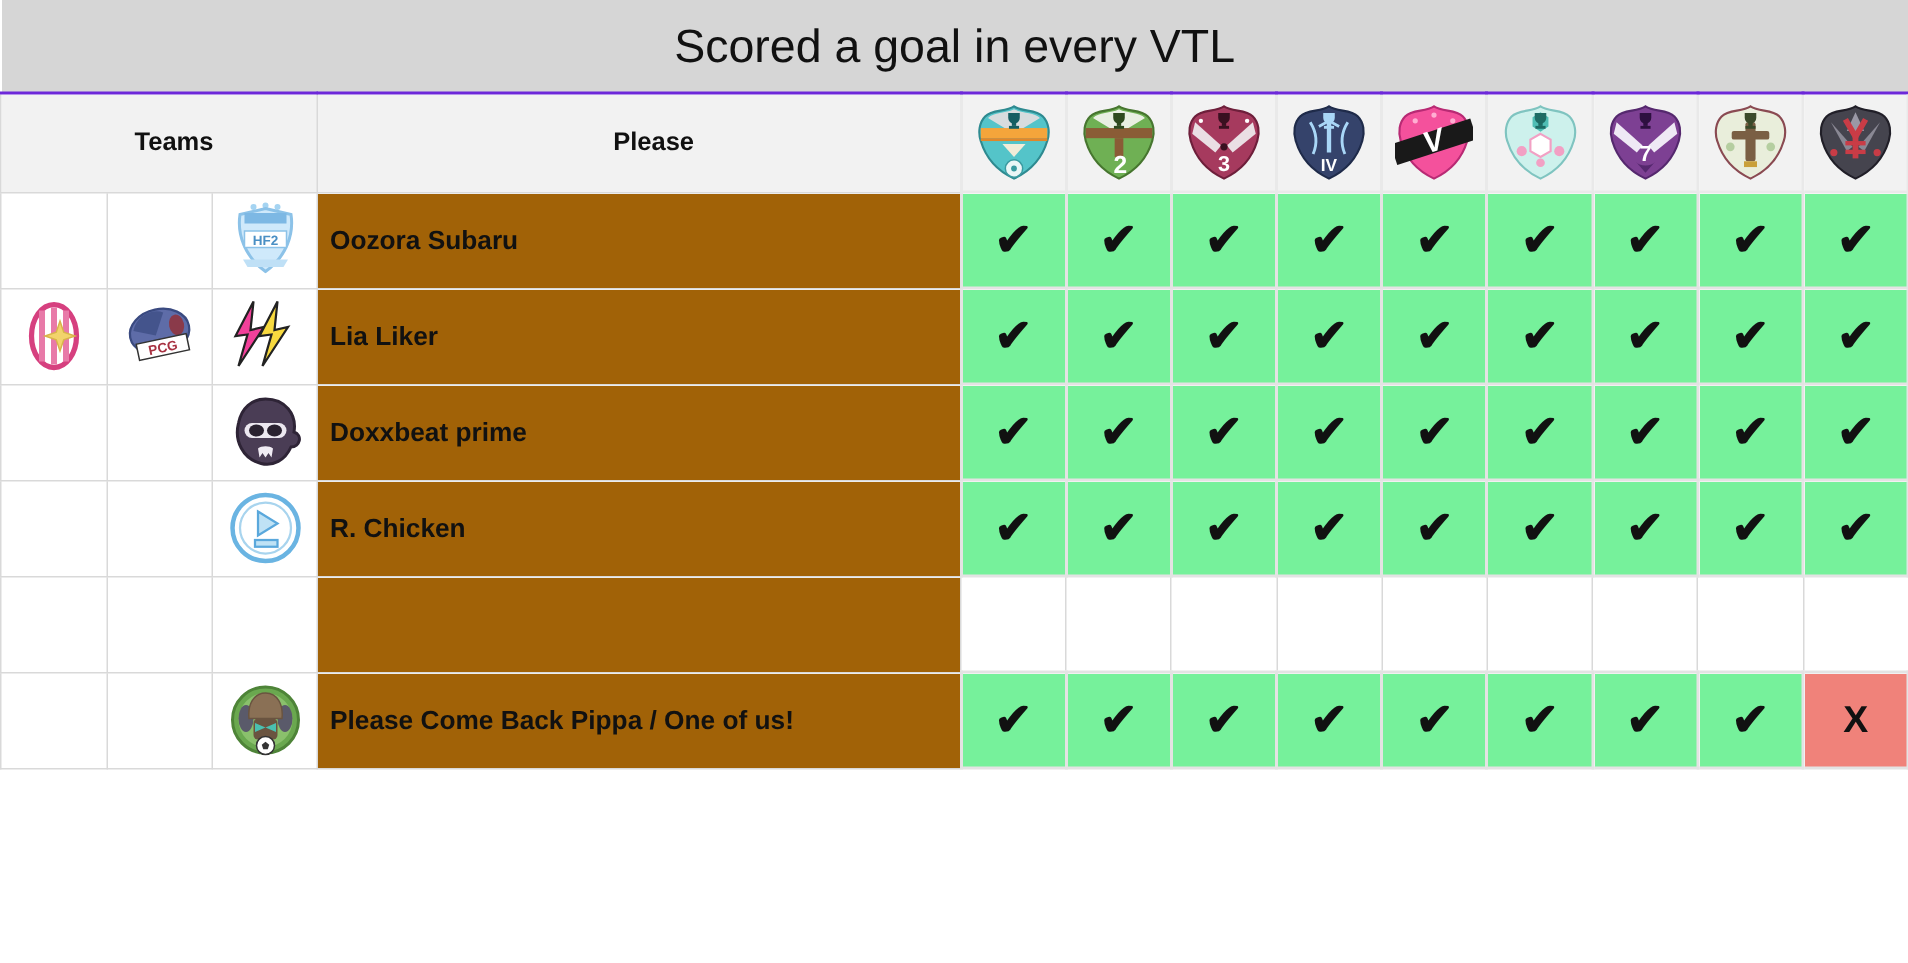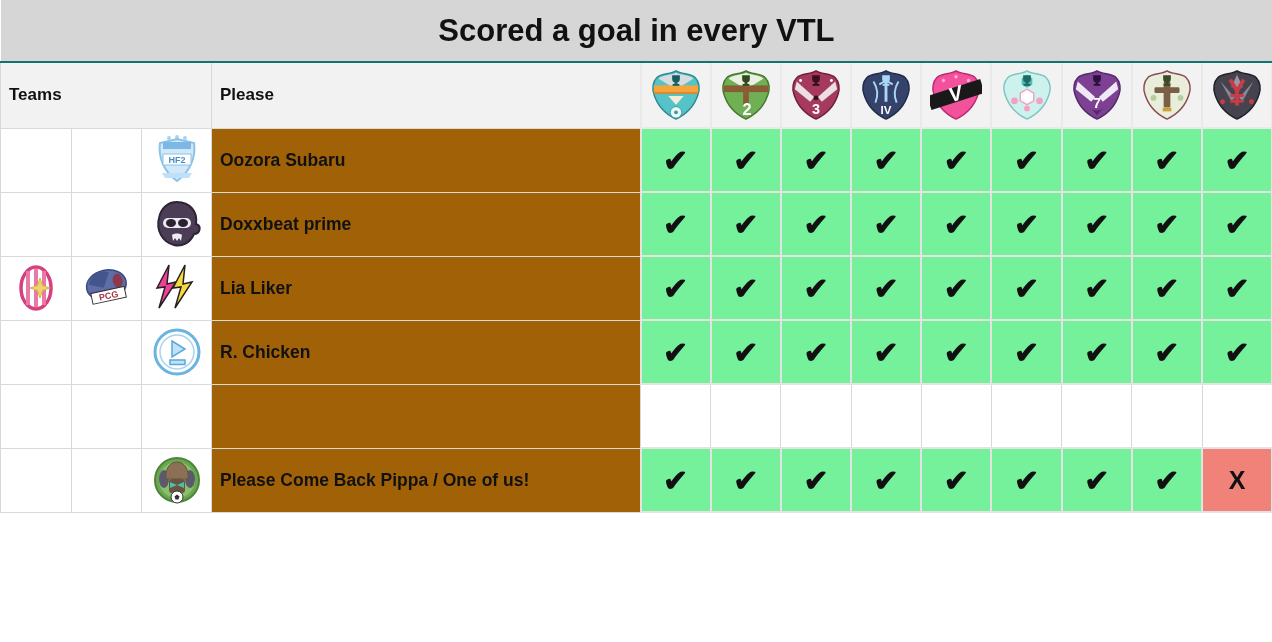--- a/index.html
+++ b/index.html
@@ -6,25 +6,25 @@
     --check_bg:#76F19B; --x_bg:#F0827A; --title_bg:#D6D6D6;
     --header_bg:#F2F2F2; --grid:#D9D9D9;
   }
   *{margin:0;padding:0;box-sizing:border-box;}
   body{background:#fff;font-family:"Liberation Sans",sans-serif;font-weight:700;color:#111;}
   .sheet{width:1272px;height:642px;overflow:hidden;background:#fff;}
   table{border-collapse:collapse;table-layout:fixed;width:1272px;}
   td,th{border:1px solid var(--grid);overflow:hidden;}
   .res-col{width:70.2px;}
   .title-row{height:62px;}
-  .title-cell{background:var(--title_bg);border:none;border-bottom:2px solid #0f766e;
-    text-align:center;vertical-align:middle;font-size:31px;font-weight:700;margin-left:12px;}
+  .title-cell{background:var(--title_bg);border:none;border-bottom:2px solid #6d28d9;
+    text-align:center;vertical-align:middle;font-size:31px;font-weight:400;margin-left:12px;}
   .header-row{height:66px;}
-  .head-cell{background:var(--header_bg);text-align:left;vertical-align:middle;
-    font-size:17px;padding-left:8px;}
+  .head-cell{background:var(--header_bg);text-align:center;vertical-align:middle;
+    font-size:17px;padding-left:20px;}
   .badge-cell{background:var(--header_bg);border:2px solid #e9e9e9;text-align:center;vertical-align:middle;}
   tbody tr{height:64px;}
   tbody tr:nth-child(7),tbody tr:nth-child(8){height:48px;}
   .team-cell{text-align:center;vertical-align:middle;background:#fff;}
   .player-cell{padding-left:8px;font-size:17.5px;vertical-align:middle;background:#a16207;text-align:left;}
   .result-cell{text-align:center;vertical-align:middle;border:2px solid #e3e3e3;}
   .result-cell.ok{background:var(--check_bg);font-size:30px;}
   .result-cell.no{background:var(--x_bg);font-size:25px;}
   .result-cell.empty{background:#fff;border:1px solid var(--grid);}
   svg.bicon{width:52px;height:52px;display:inline-block;vertical-align:middle;}
@@ -292,47 +292,47 @@
           <td class="result-cell ok">✔</td>
           <td class="result-cell ok">✔</td>
           <td class="result-cell ok">✔</td>
           <td class="result-cell ok">✔</td>
           <td class="result-cell ok">✔</td>
           <td class="result-cell ok">✔</td>
           <td class="result-cell ok">✔</td>
           <td class="result-cell ok">✔</td>
         </tr>
         <tr>
+          <td class="team-cell"><svg class="ticon">
+              <use href="#team-pink-crest-icon"></use>
+            </svg></td>
+          <td class="team-cell"><svg class="ticon">
+              <use href="#team-pcg-bird-icon"></use>
+            </svg></td>
+          <td class="team-cell"><svg class="ticon">
+              <use href="#team-lightning-icon"></use>
+            </svg></td>
+          <td class="player-cell">Lia Liker</td>
+          <td class="result-cell ok">✔</td>
+          <td class="result-cell ok">✔</td>
+          <td class="result-cell ok">✔</td>
+          <td class="result-cell ok">✔</td>
+          <td class="result-cell ok">✔</td>
+          <td class="result-cell ok">✔</td>
+          <td class="result-cell ok">✔</td>
+          <td class="result-cell ok">✔</td>
+          <td class="result-cell ok">✔</td>
+        </tr>
+        <tr>
           <td class="team-cell"></td>
           <td class="team-cell"></td>
           <td class="team-cell"><svg class="ticon">
               <use href="#team-ghost-icon"></use>
             </svg></td>
           <td class="player-cell">Doxxbeat prime</td>
-          <td class="result-cell ok">✔</td>
-          <td class="result-cell ok">✔</td>
-          <td class="result-cell ok">✔</td>
-          <td class="result-cell ok">✔</td>
-          <td class="result-cell ok">✔</td>
-          <td class="result-cell ok">✔</td>
-          <td class="result-cell ok">✔</td>
-          <td class="result-cell ok">✔</td>
-          <td class="result-cell ok">✔</td>
-        </tr>
-        <tr>
-          <td class="team-cell"><svg class="ticon">
-              <use href="#team-pink-crest-icon"></use>
-            </svg></td>
-          <td class="team-cell"><svg class="ticon">
-              <use href="#team-pcg-bird-icon"></use>
-            </svg></td>
-          <td class="team-cell"><svg class="ticon">
-              <use href="#team-lightning-icon"></use>
-            </svg></td>
-          <td class="player-cell">Lia Liker</td>
           <td class="result-cell ok">✔</td>
           <td class="result-cell ok">✔</td>
           <td class="result-cell ok">✔</td>
           <td class="result-cell ok">✔</td>
           <td class="result-cell ok">✔</td>
           <td class="result-cell ok">✔</td>
           <td class="result-cell ok">✔</td>
           <td class="result-cell ok">✔</td>
           <td class="result-cell ok">✔</td>
         </tr>

